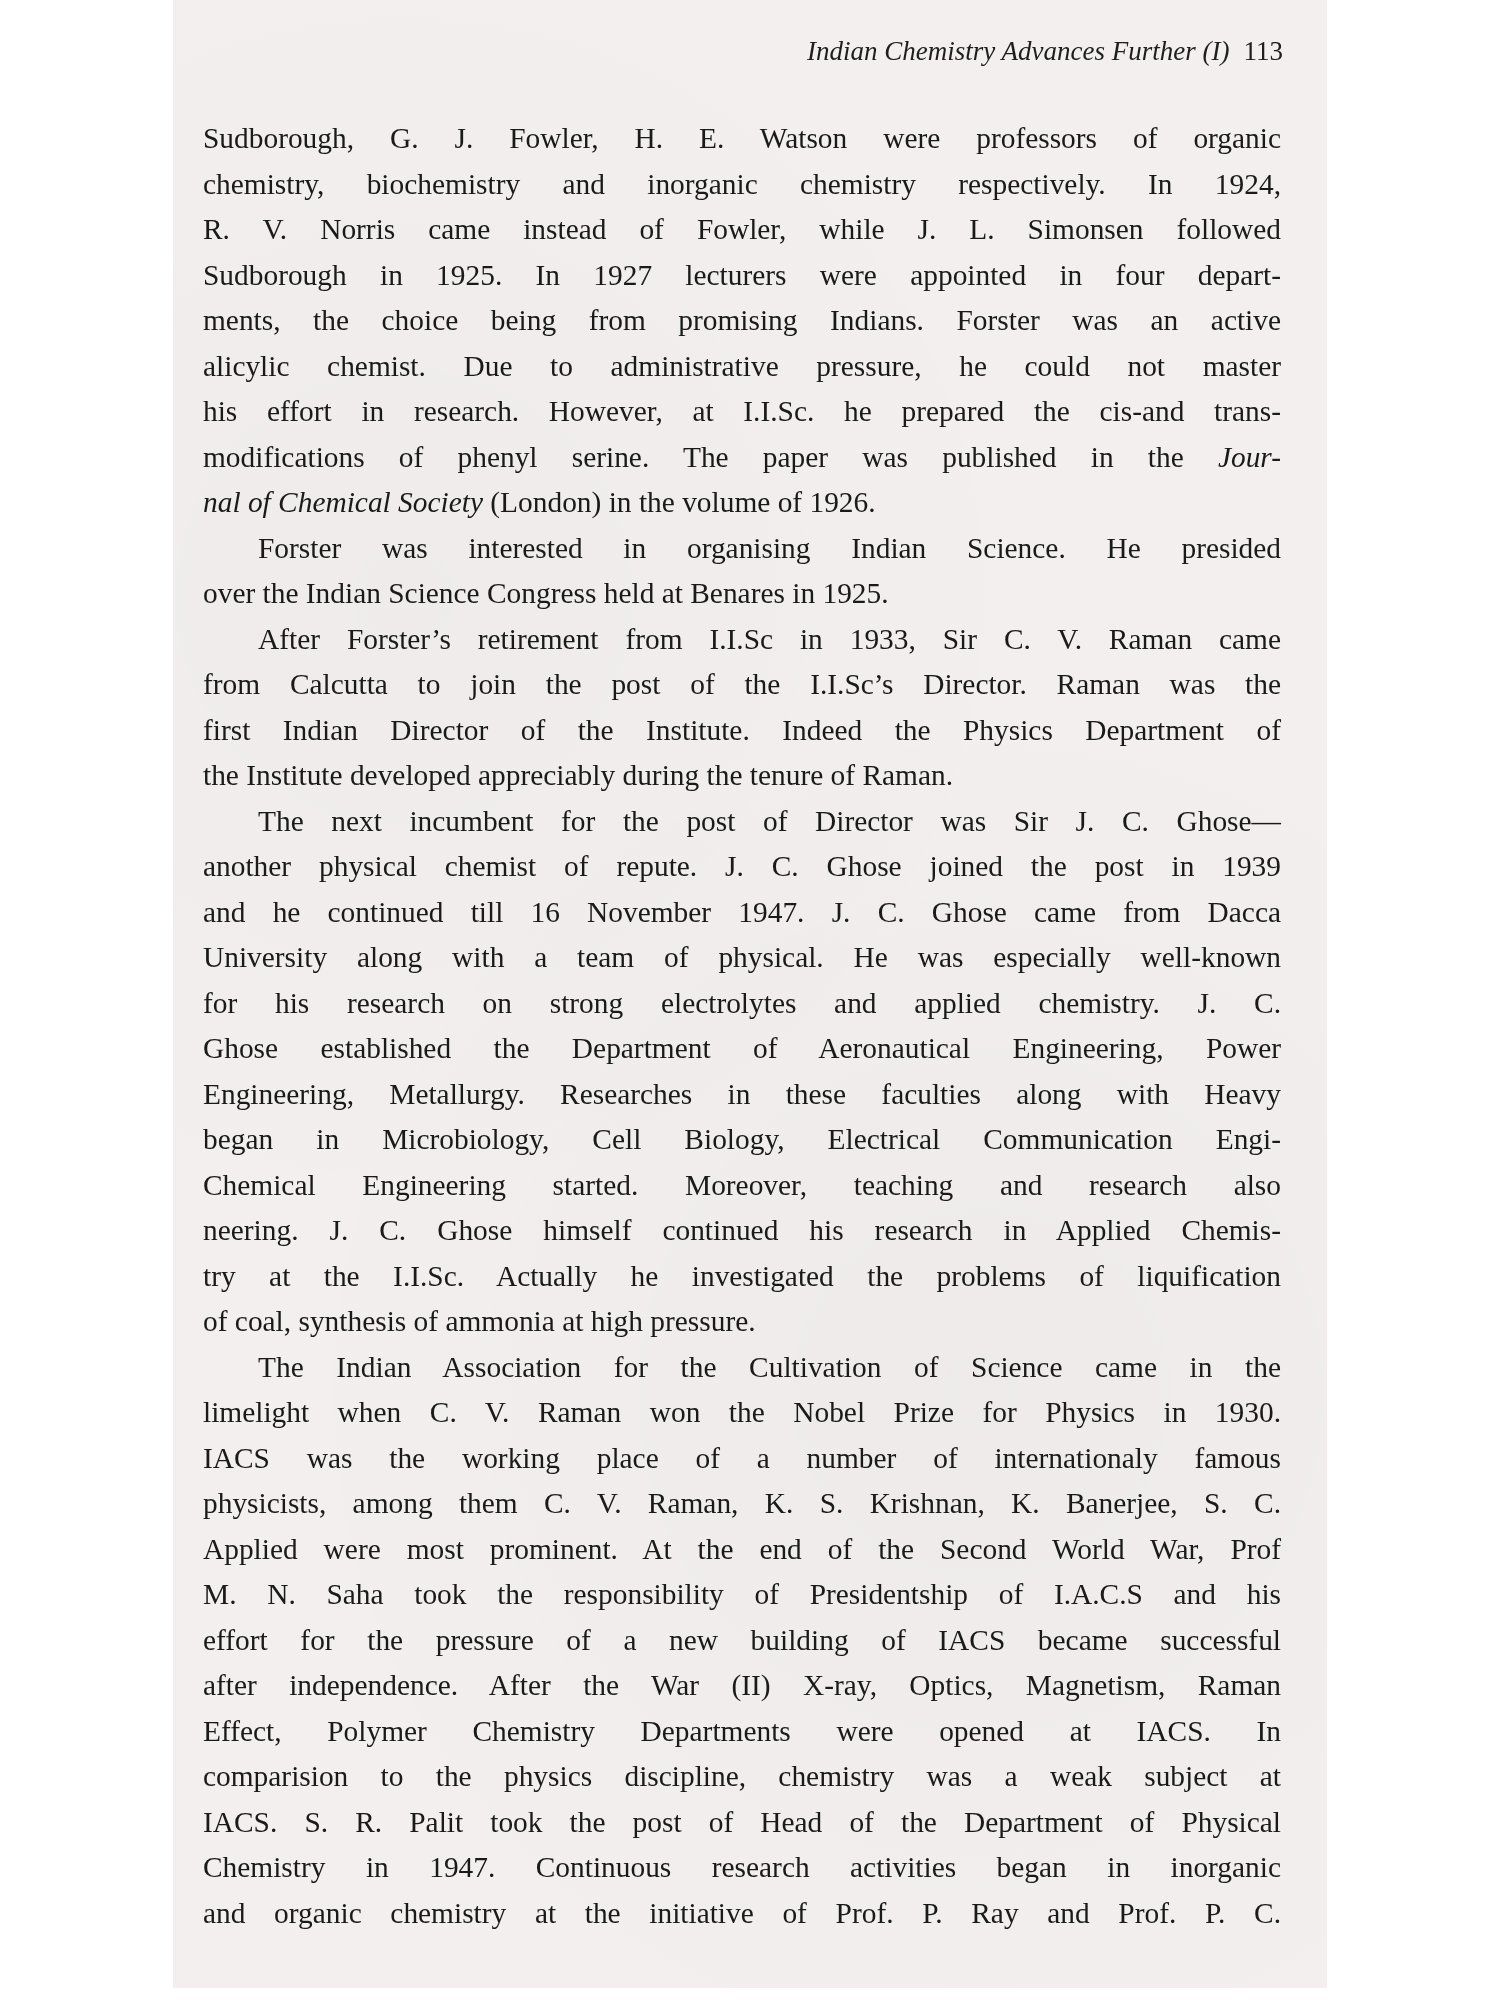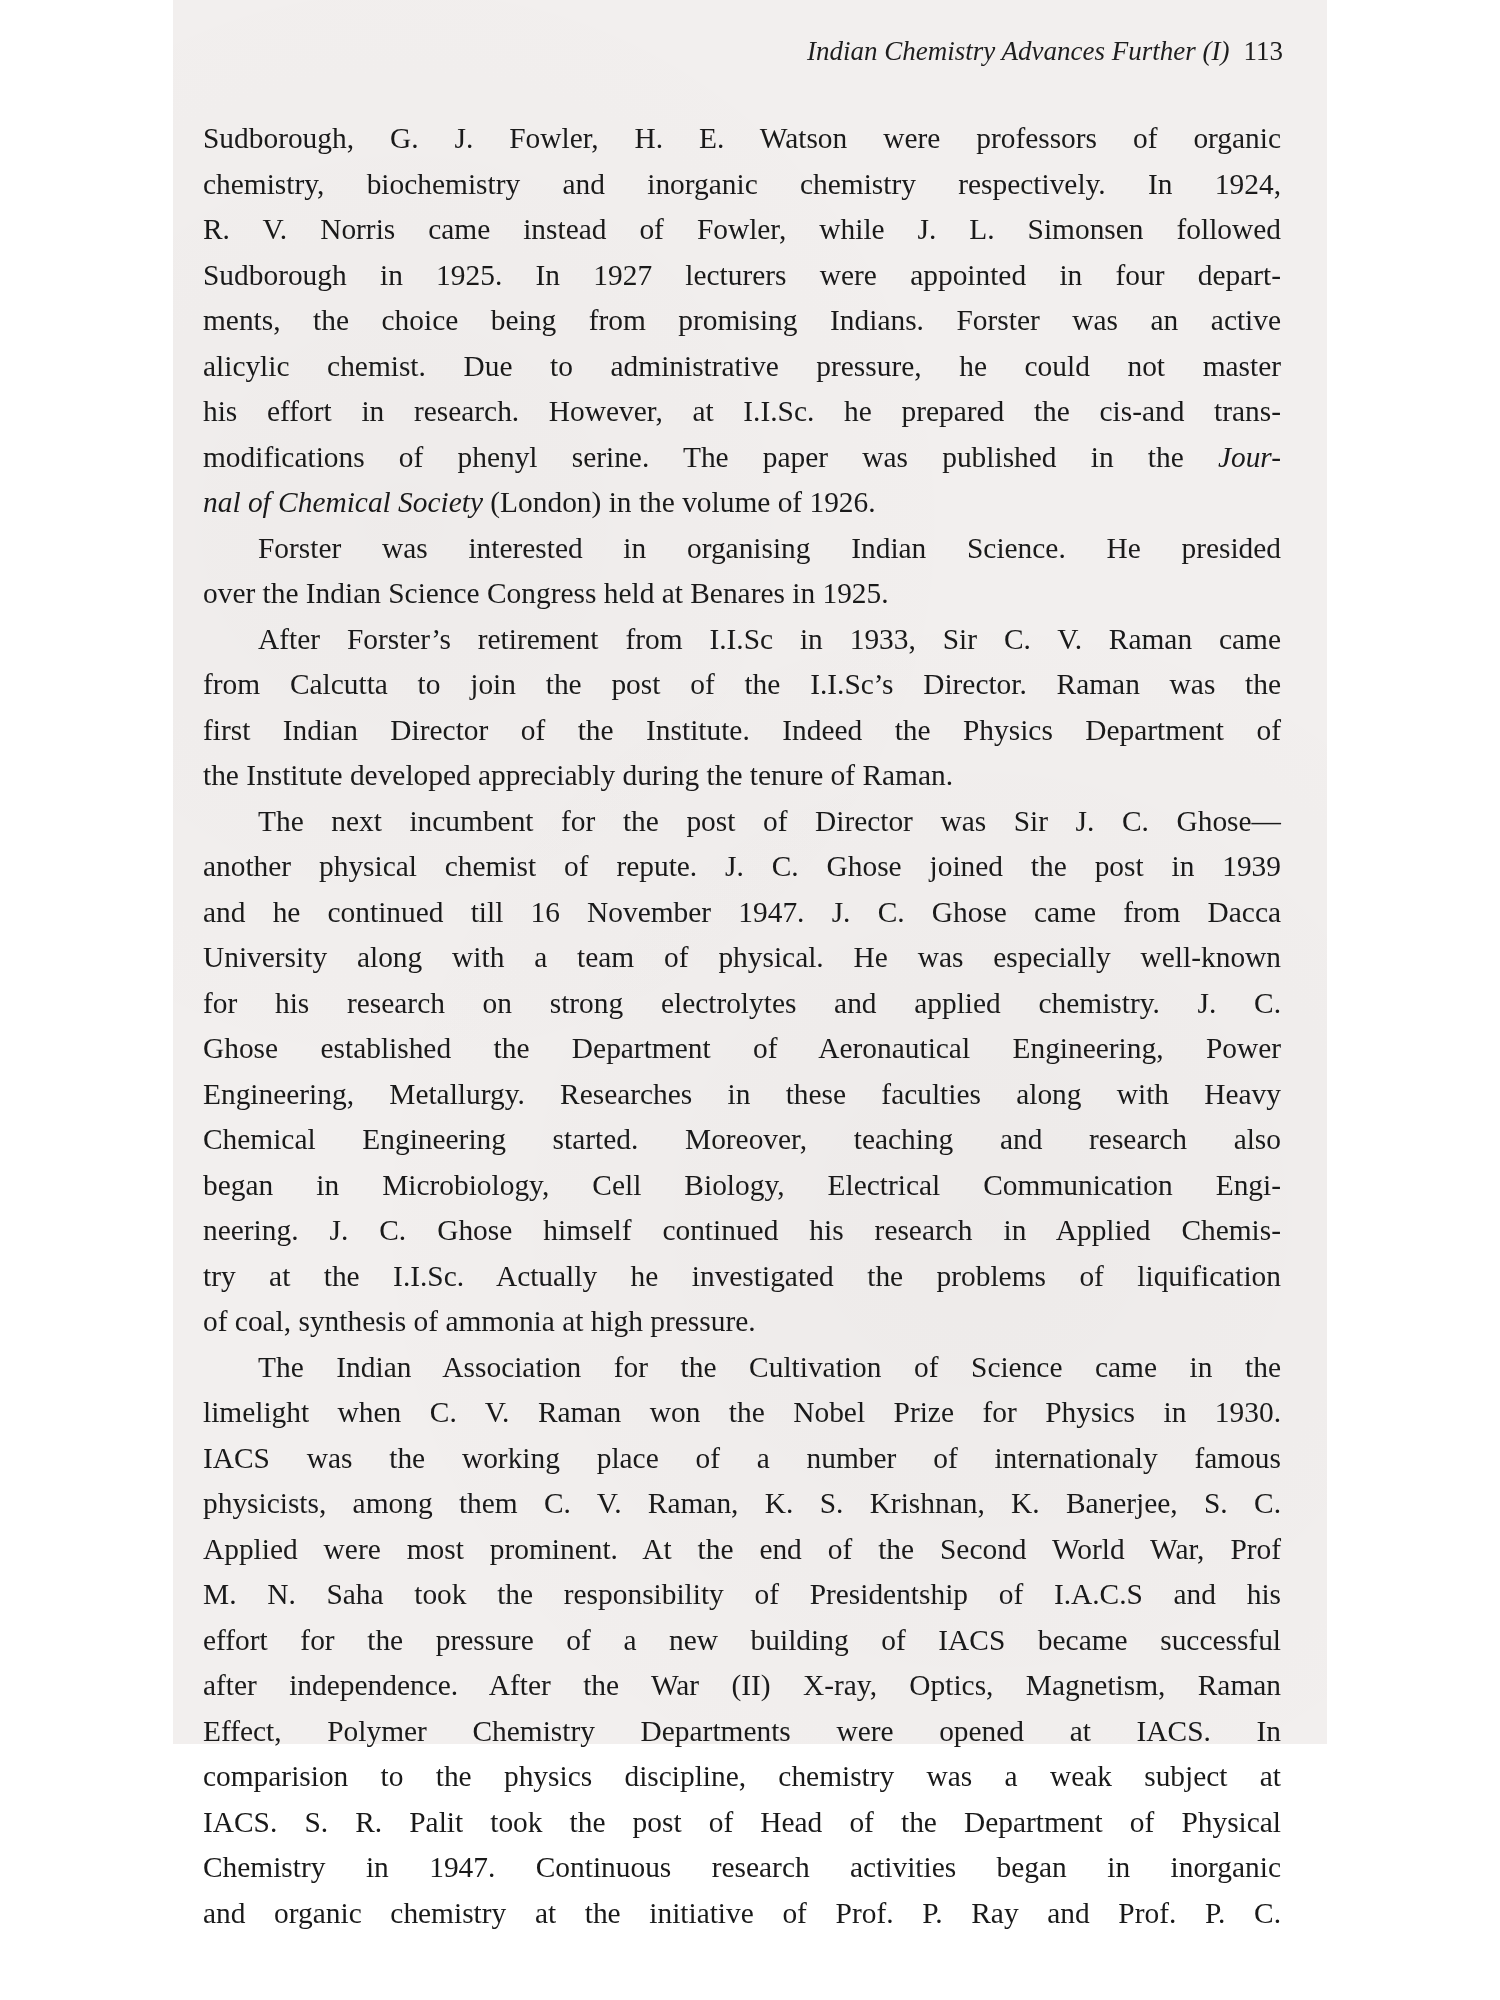--- a/index.html
+++ b/index.html
@@ -11,21 +11,21 @@
       width: 1500px;
       height: 2000px;
       position: relative;
       overflow: hidden;
     }
     .page {
       position: absolute;
       left: 173px;
       top: 0;
       width: 1154px;
-      height: 1744px;
+      height: 1988px;
       background: #f2efee;
       background-image:
         radial-gradient(circle at 20% 30%, rgba(0,0,0,0.015) 0, transparent 40%),
         radial-gradient(circle at 70% 70%, rgba(0,0,0,0.02) 0, transparent 45%);
     }
     .running-head {
       position: absolute;
       top: 36px;
       right: 44px;
       font-family: "Liberation Serif", serif;
@@ -88,22 +88,22 @@
       <span class="line">from Calcutta to join the post of the I.I.Sc’s Director. Raman was the</span>
       <span class="line">first Indian Director of the Institute. Indeed the Physics Department of</span>
       <span class="line last">the Institute developed appreciably during the tenure of Raman.</span>
       <span class="line indent">The next incumbent for the post of Director was Sir J. C. Ghose—</span>
       <span class="line">another physical chemist of repute. J. C. Ghose joined the post in 1939</span>
       <span class="line">and he continued till 16 November 1947. J. C. Ghose came from Dacca</span>
       <span class="line">University along with a team of physical. He was especially well-known</span>
       <span class="line">for his research on strong electrolytes and applied chemistry. J. C.</span>
       <span class="line">Ghose established the Department of Aeronautical Engineering, Power</span>
       <span class="line">Engineering, Metallurgy. Researches in these faculties along with Heavy</span>
+      <span class="line">began in Microbiology, Cell Biology, Electrical Communication Engi-</span>
       <span class="line">Chemical Engineering started. Moreover, teaching and research also</span>
-      <span class="line">began in Microbiology, Cell Biology, Electrical Communication Engi-</span>
       <span class="line">neering. J. C. Ghose himself continued his research in Applied Chemis-</span>
       <span class="line">try at the I.I.Sc. Actually he investigated the problems of liquification</span>
       <span class="line last">of coal, synthesis of ammonia at high pressure.</span>
       <span class="line indent">The Indian Association for the Cultivation of Science came in the</span>
       <span class="line">limelight when C. V. Raman won the Nobel Prize for Physics in 1930.</span>
       <span class="line">IACS was the working place of a number of internationaly famous</span>
       <span class="line">physicists, among them C. V. Raman, K. S. Krishnan, K. Banerjee, S. C.</span>
       <span class="line">Applied were most prominent. At the end of the Second World War, Prof</span>
       <span class="line">M. N. Saha took the responsibility of Presidentship of I.A.C.S and his</span>
       <span class="line">effort for the pressure of a new building of IACS became successful</span>

